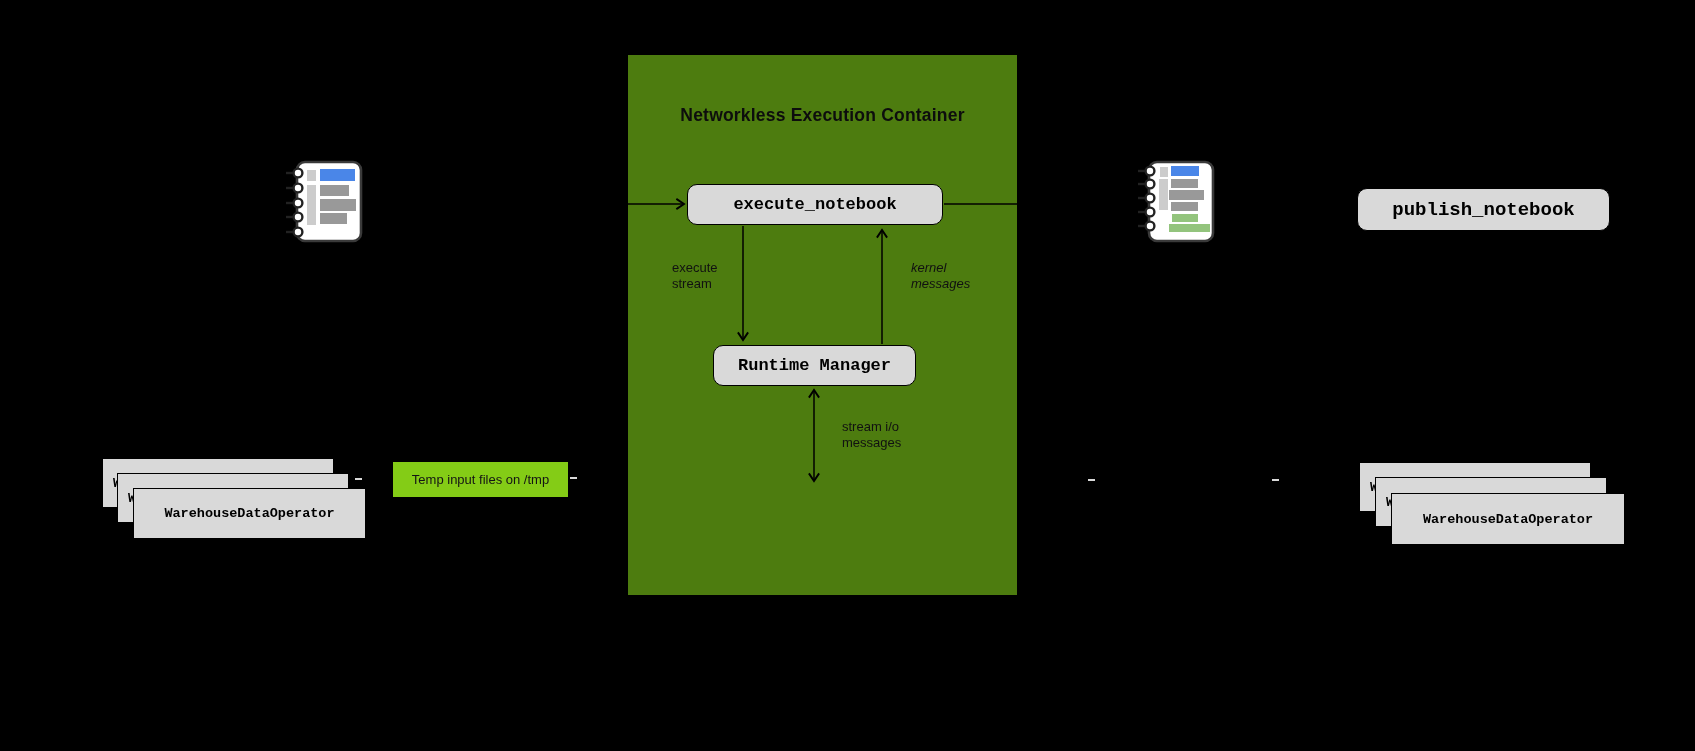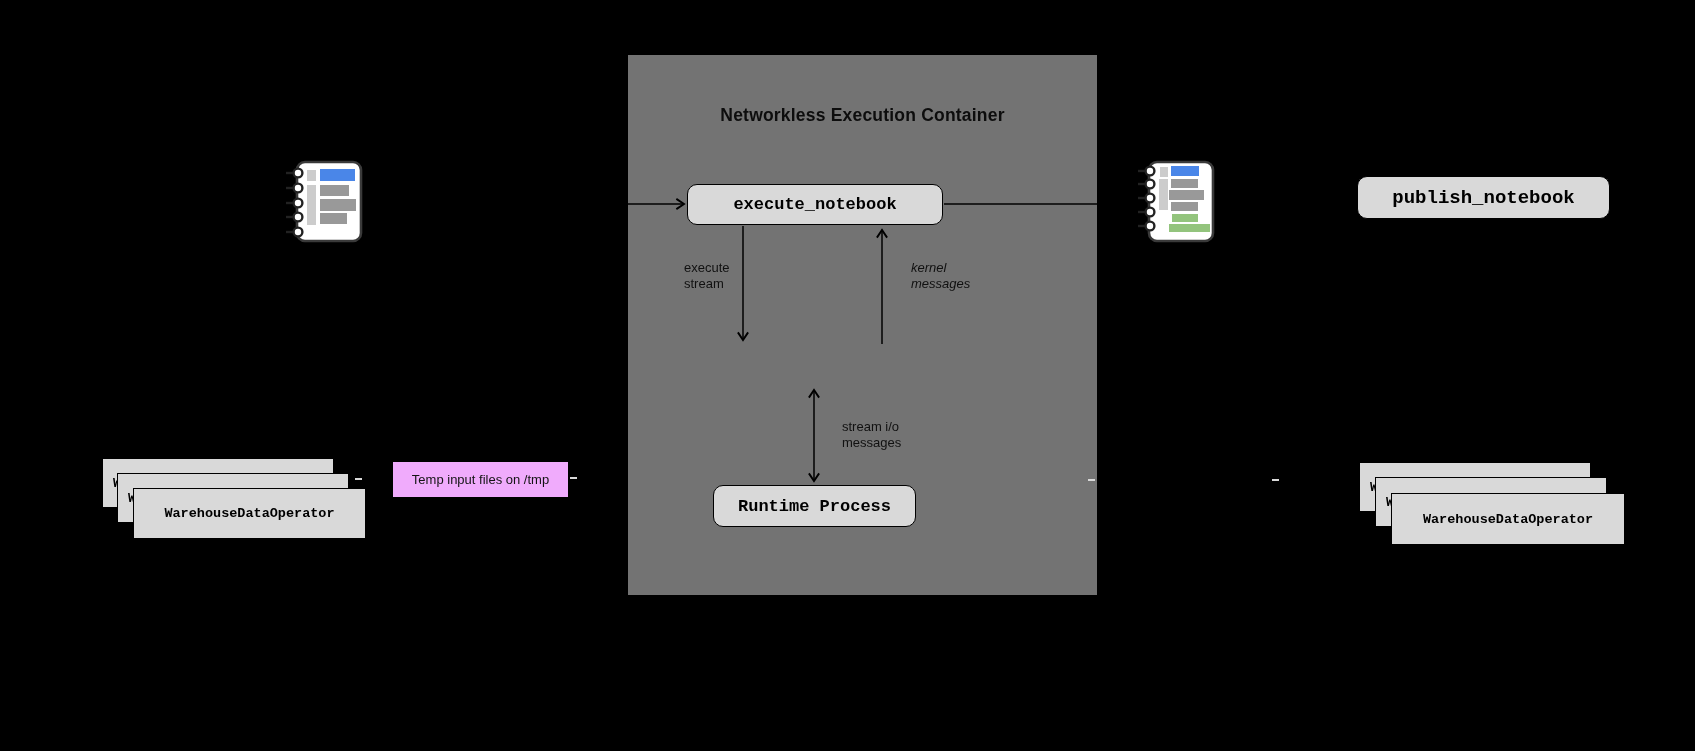--- a/index.html
+++ b/index.html
@@ -9,22 +9,22 @@
     width: 1695px;
     height: 751px;
     background: #000000;
     overflow: hidden;
     font-family: "Liberation Sans", sans-serif;
   }
   .abs { position: absolute; }
 
   
   #exec-container {
-    left: 628px; top: 55px; width: 469px; height: 540px;
-    background: #737373;
+    left: 628px; top: 55px; width: 389px; height: 540px;
+    background: #4d7c0f;
   }
   #container-title {
     left: 0; right: 0; top: 50px;
     text-align: center;
     font-size: 17.5px; font-weight: bold; color: #0d0d0d;
     letter-spacing: 0.2px;
   }
 
   
   .node {
@@ -34,40 +34,40 @@
     display: flex; align-items: center; justify-content: center;
     font-family: "Liberation Mono", monospace;
     font-weight: bold; font-size: 17px; color: #000;
     white-space: nowrap;
   }
   #node-execute  { left: 59px;  top: 129px; width: 256px; height: 41px; }
   #node-manager  { left: 85px;  top: 290px; width: 203px; height: 41px; }
   #node-process  { left: 85px;  top: 430px; width: 203px; height: 42px; }
 
   #node-publish {
-    left: 1357px; top: 176px; width: 253px; height: 43px;
+    left: 1357px; top: 188px; width: 253px; height: 43px;
     background: #d9d9d9; border: 1px solid #000; border-radius: 10px;
     display: flex; align-items: center; justify-content: center;
     font-family: "Liberation Mono", monospace;
     font-weight: bold; font-size: 19px; color: #000; white-space: nowrap;
   }
 
   
   .edge-label {
     font-size: 13px; line-height: 16px; color: #111;
     white-space: nowrap;
   }
   .edge-label span { display: block; }
-  #label-execute-cells { left: 44px;  top: 205px; margin-left: 12px; }
+  #label-execute-cells { left: 44px;  top: 205px; }
   #label-kernel-msgs   { left: 283px; top: 205px; font-style: italic; }
   #label-stream-io     { left: 214px; top: 364px; }
 
   
   .temp-label {
-    background: #f0abfc;
+    background: #84cc16;
     display: flex; align-items: center; justify-content: center;
     font-size: 13px; color: #141414; white-space: nowrap;
   }
   #temp-input-label  { left: 393px;  top: 462px; width: 175px; height: 35px; }
   #temp-output-label { left: 1097px; top: 465px; width: 176px; height: 35px; }
 
   .stub { background: #d9d9d9; height: 2px; width: 7px; }
 
   
   .stack-box {
@@ -93,21 +93,21 @@
 </style>
 </head>
 <body>
 
 <div id="canvas">
 
   <div class="abs" id="exec-container">
     <div class="abs" id="container-title">Networkless Execution Container</div>
 
     <div class="abs node" id="node-execute">execute_notebook</div>
-    <div class="abs node" id="node-process">Runtime Process</div>
+    <div class="abs node" id="node-manager">Runtime Manager</div>
 
     <div class="abs edge-label" id="label-execute-cells">
       <span>execute</span>
       <span>stream</span>
     </div>
     <div class="abs edge-label" id="label-kernel-msgs">
       <span>kernel</span>
       <span>messages</span>
     </div>
     <div class="abs edge-label" id="label-stream-io">

